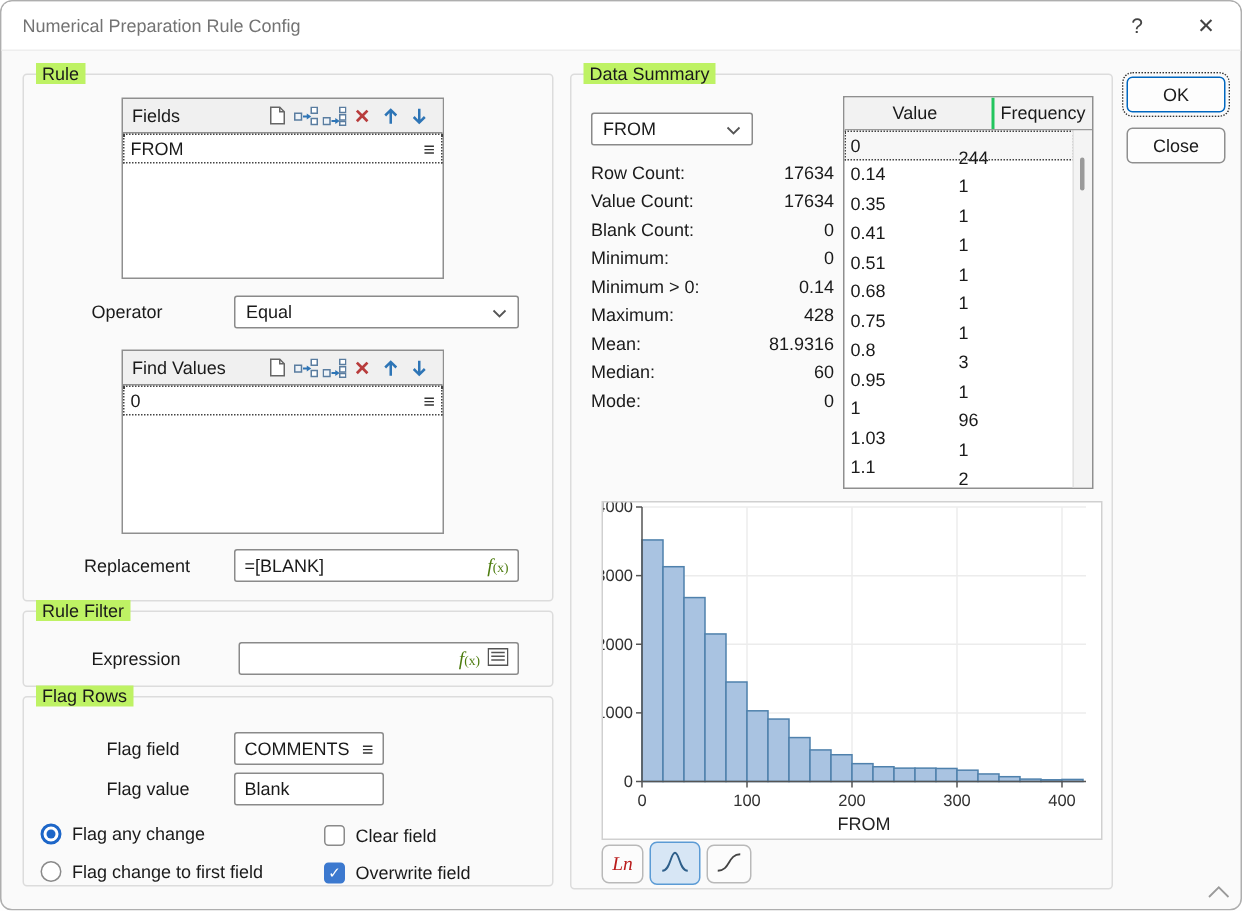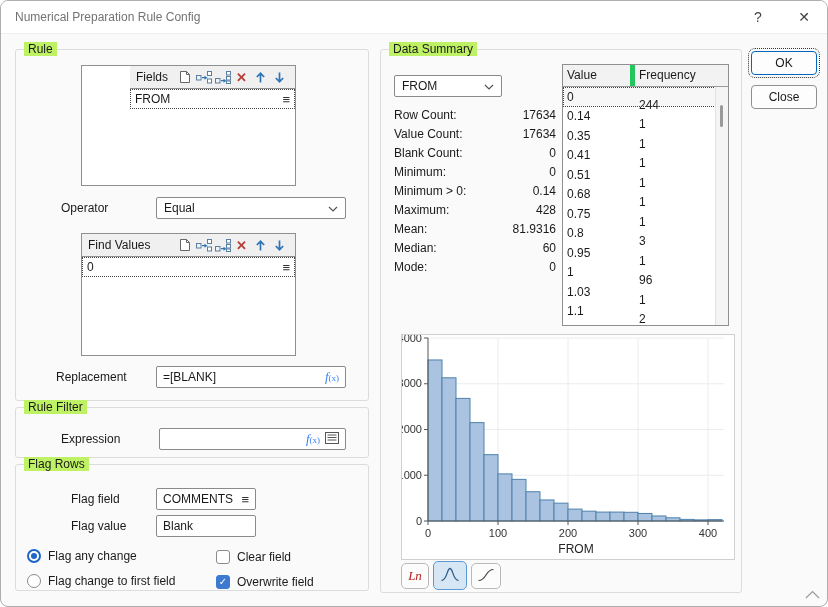--- a/index.html
+++ b/index.html
@@ -19,42 +19,42 @@
   .tool-ic{display:flex;align-items:center;justify-content:center;width:19px;height:19px;}
   .x-glyph{color:#b83c3c;font-weight:bold;font-size:13px;}
   .list-row{height:20px;display:flex;align-items:center;padding:0 5px;box-sizing:border-box;font-size:12px;position:relative;}
   .list-row.selected{outline:1px dotted #444;outline-offset:-1px;}
   .list-row .rowlabel{flex:1;}
   .menu-glyph{color:#333;font-size:13px;line-height:1;}
 
   .field-label{position:absolute;font-size:12px;line-height:22px;text-align:left;white-space:nowrap;}
   .inputbox{position:absolute;background:#fff;border:1px solid #8a8a8a;border-radius:2px;box-sizing:border-box;height:22px;display:flex;align-items:center;padding:0 6px;font-size:12px;gap:5px;}
   .inputbox .val{flex:1;white-space:nowrap;overflow:hidden;}
-  .fx{color:#3b82f6;font-family:"Liberation Serif",serif;font-size:12px;white-space:nowrap;}
+  .fx{color:#4d7c0f;font-family:"Liberation Serif",serif;font-size:12px;white-space:nowrap;}
   .fx i{font-size:13px;}
   .fx .sub{font-size:9px;}
   .dropdown{position:absolute;background:#fff;border:1px solid #8a8a8a;border-radius:2px;box-sizing:border-box;height:22px;display:flex;align-items:center;padding:0 7px;font-size:12px;}
   .dropdown .val{flex:1;}
 
   .radio-group,.check-group{position:absolute;display:flex;flex-direction:column;gap:8px;}
   .opt-row{display:flex;align-items:center;gap:7px;height:17px;}
   .radio{width:14px;height:14px;border-radius:50%;border:1px solid #8a8a8a;background:#fff;box-sizing:border-box;position:relative;}
   .radio.on{border:2px solid #1d66c8;}
   .radio.on::after{content:"";position:absolute;left:2px;top:2px;width:6px;height:6px;border-radius:50%;background:#1d66c8;}
   .checkbox{width:14px;height:14px;border-radius:3px;border:1px solid #8a8a8a;background:#fff;box-sizing:border-box;display:flex;align-items:center;justify-content:center;color:#fff;font-size:10px;}
   .checkbox.on{background:#3c79cf;border-color:#3c79cf;}
 
   .stats{position:absolute;left:393px;top:104px;width:162px;}
   .stat-row{display:flex;height:19px;align-items:center;font-size:12px;}
   .stat-row .sl{flex:1;}
   .stat-row .sv{text-align:right;}
 
   .vtable{position:absolute;left:561px;top:63px;width:167px;height:262px;border:1px solid #8f8f8f;background:#fff;box-sizing:border-box;overflow:hidden;}
   .vt-header{height:22px;background:#f2f2f2;border-bottom:1px solid #9a9a9a;display:flex;box-sizing:border-box;font-size:12px;}
-  .vt-header .c1{width:72px;padding:3px 4px 0 4px;border-right:5px solid #22c55e;box-sizing:border-box;}
+  .vt-header .c1{width:72px;padding:3px 4px 0 4px;border-right:2px solid #22c55e;box-sizing:border-box;margin-left:28px;}
   .vt-header .c2{flex:1;padding:3px 0 0 4px;}
   .vt-rows{position:absolute;left:0;top:22px;right:12px;bottom:0;}
   .vt-row{height:19.5px;display:flex;font-size:12px;align-items:center;}
   .vt-row.selected{background:#f7f7f7;outline:1px dotted #444;outline-offset:-1px;}
   .vt-row .c1{width:72px;padding-left:4px;box-sizing:border-box;}
   .vt-row .c2{flex:1;padding-left:4px;margin-top:16px;}
   .vt-scroll{position:absolute;right:0;top:22px;bottom:0;width:12px;background:#f4f4f4;border-left:1px solid #e2e2e2;}
   .vt-thumb{position:absolute;left:4px;top:18px;width:3px;height:22px;background:#9a9a9a;border-radius:2px;}
 
   .chart-panel{position:absolute;left:400px;top:333px;width:334px;height:226px;background:#fff;border:1px solid #d0d0d0;box-sizing:border-box;}
@@ -81,21 +81,21 @@
       </div>
     <div class="tb-btn">
         <span>✕</span>
       </div>
   </div>
 
   <div class="groupbox" style="left:14px;top:48px;width:354px;height:352px;">
     <span class="gb-label">Rule</span>
   </div>
 
-  <div class="listctl" style="left:80px;top:64px;width:215px;height:121px;padding-left:48px;">
+  <div class="listctl" style="left:80px;top:64px;width:215px;height:121px;">
     <div class="list-header">
       <span class="list-title">Fields</span>
       <span class="tool-ic">
           <svg width="12" height="14" viewBox="0 0 12 14">
             <path d="M1.5 1.5 h6 l3 3 v8 h-9 z" fill="#fff" stroke="#666"></path>
             <path d="M7.5 1.5 v3 h3" fill="none" stroke="#666"></path>
           </svg>
         </span>
       <span class="tool-ic">
           <svg width="16" height="13" viewBox="0 0 16 13">

